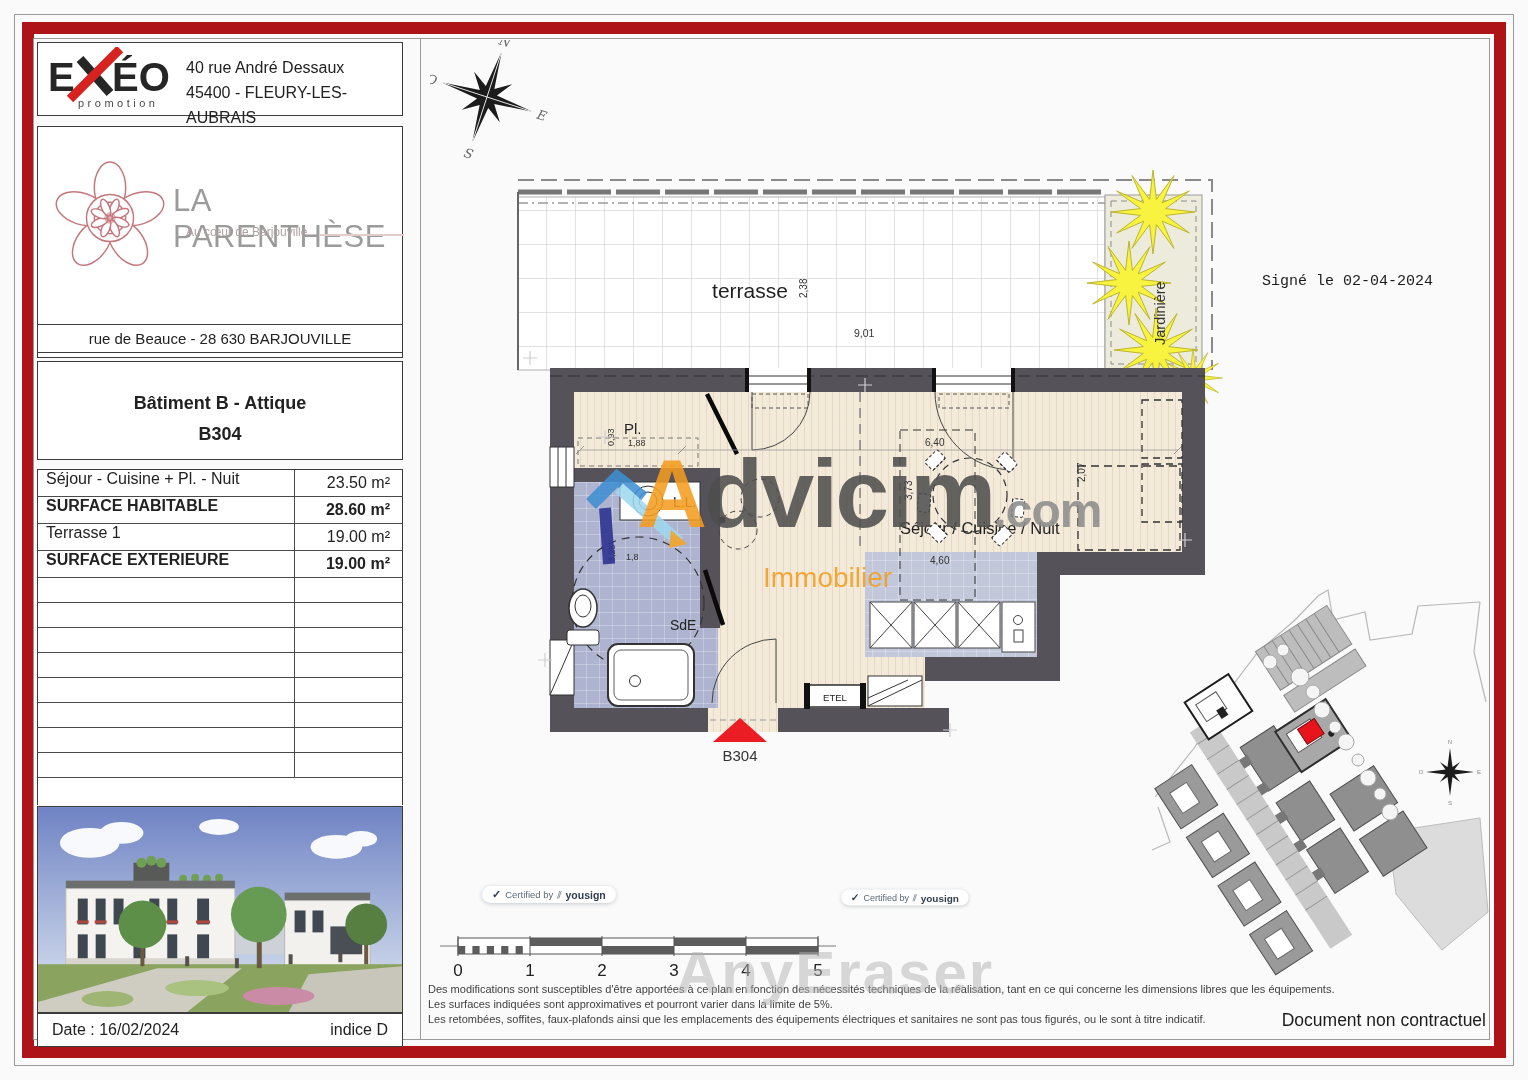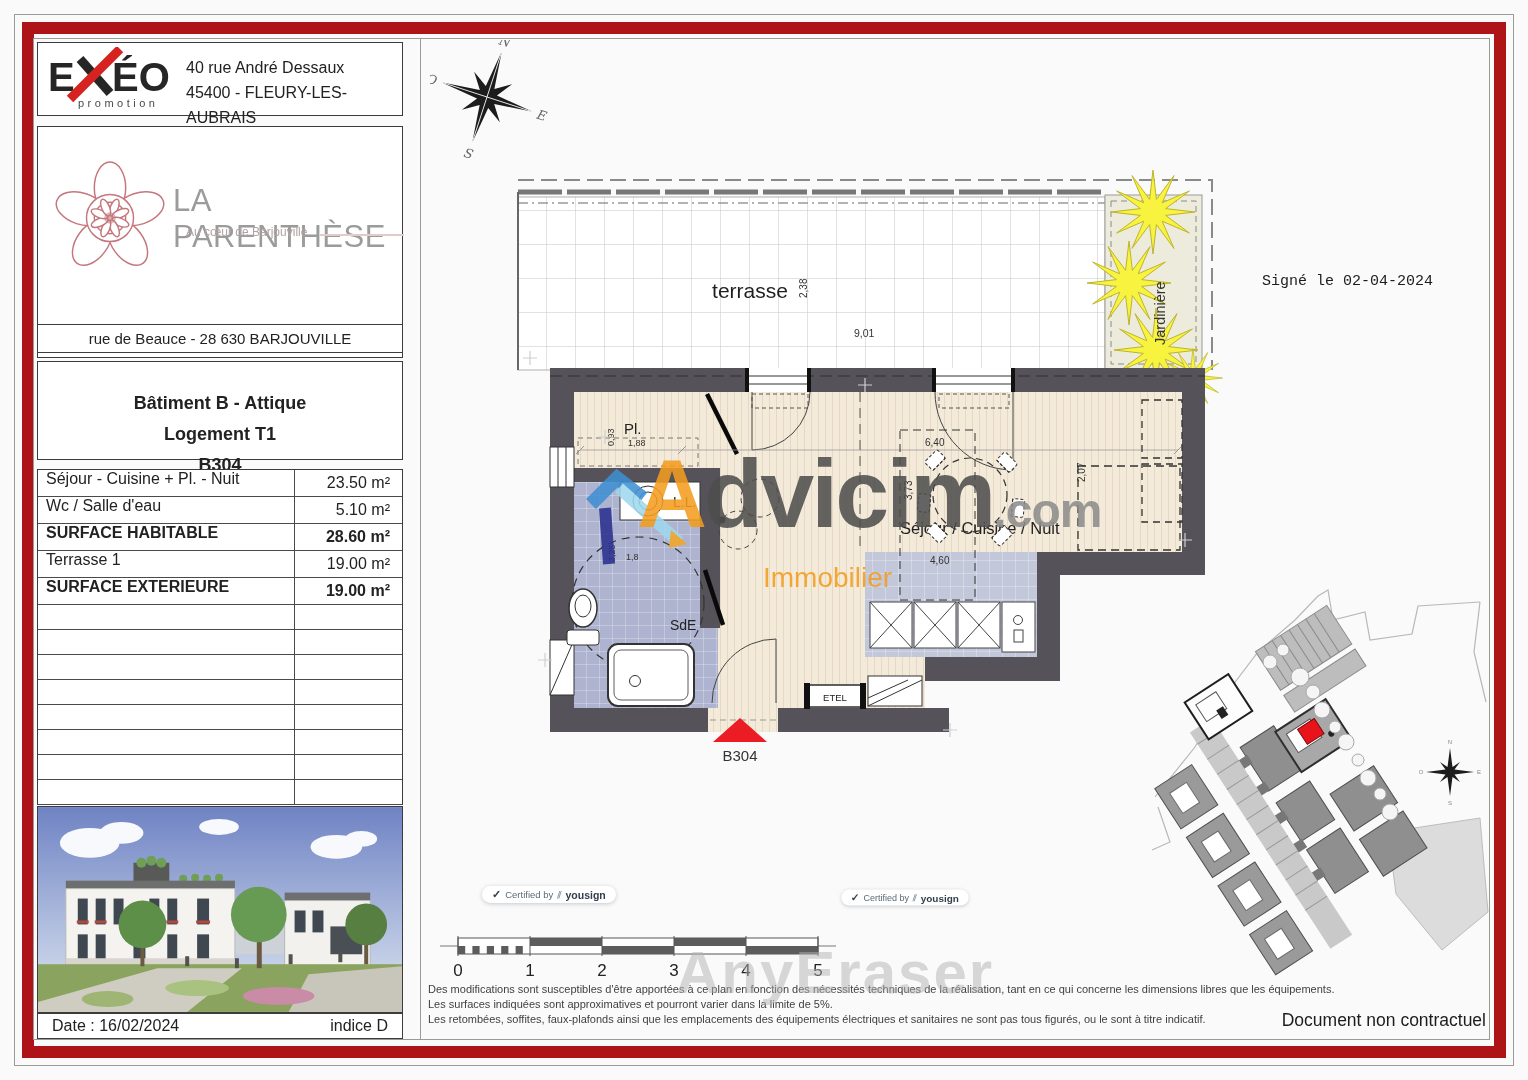--- a/index.html
+++ b/index.html
@@ -12,21 +12,21 @@
   .serif{font-family:"DejaVu Serif",serif;font-style:italic}
   .mono{font-family:"Liberation Mono",monospace}
   
   .trow{display:flex;height:27px;border-bottom:1px solid #4a4a4a;font-size:16px;align-items:flex-start}
   .trow.e{height:25px}
   .trow .tl{flex:1;padding-left:8px}
   .trow .tv{width:108px;border-left:1px solid #4a4a4a;height:100%;display:flex;align-items:center;justify-content:flex-end;padding-right:12px}
   .trow.b{font-weight:bold}
   .unitbox{text-align:center;font-weight:bold;font-size:18px;line-height:1.72;padding-top:26px}
   .addrbox{text-align:center;font-size:15px;line-height:28px}
-  .datebox{display:flex;justify-content:space-between;align-items:center;padding:8px 14px;font-size:16px}
+  .datebox{display:flex;justify-content:space-between;align-items:center;padding:16px 14px;font-size:16px}
   
   .pill{position:absolute;background:#fff;border-radius:10px;box-shadow:0 1px 4px rgba(40,60,80,.25);padding:2px 10px;font-size:9.5px;color:#5a6a78;display:flex;align-items:center;gap:4px;white-space:nowrap}
   .pill .chk{color:#2f3d4c;font-weight:bold;font-size:11px}
   .pill .sl{color:#8a97a5;font-weight:bold}
   .pill .ys{color:#2f3d4c;font-weight:bold;font-size:10.5px}
   
   .adv{position:absolute;left:585px;top:452px;width:580px;height:170px;opacity:.87;pointer-events:none}
   .adv .big{position:absolute;left:52px;top:-14px;font-weight:bold;font-size:97px;letter-spacing:-3px;white-space:nowrap}
   .adv .a{color:#f49d1f}.adv .rest{color:#4e4e4e}.adv .tld{font-size:48px;color:#8c8c8c;letter-spacing:-1px}
   .adv .sub{position:absolute;left:178px;top:110px;font-size:28px;font-weight:normal;color:#f49d1f}
@@ -107,32 +107,27 @@
   <div class="abs" style="left:148px;top:98px;font-size:12px;color:#b3a2a3">Au cœur de Barjouville</div>
   <div class="abs" style="left:282px;top:107px;width:84px;border-top:2px solid #e5caca"></div>
 </div>
 
 <div class="box addrbox" style="left:37px;top:324px;width:366px;height:29px">
   <span>rue de Beauce - 28 630 BARJOUVILLE</span>
 </div>
 
 <div class="box unitbox" style="left:37px;top:361px;width:366px;height:99px">
   <div>Bâtiment B - Attique</div>
-  <div>Logement T1</div>
   <div>B304</div>
 </div>
 
 <div class="box" style="left:37px;top:469px;width:366px;height:336px;border-bottom:none">
   <div class="trow">
       <div class="tl">Séjour - Cuisine + Pl. - Nuit</div>
       <div class="tv">23.50 m²</div>
-    </div>
-  <div class="trow">
-      <div class="tl">Wc / Salle d'eau</div>
-      <div class="tv">5.10 m²</div>
     </div>
   <div class="trow b">
       <div class="tl">SURFACE HABITABLE</div>
       <div class="tv">28.60 m²</div>
     </div>
   <div class="trow">
       <div class="tl">Terrasse 1</div>
       <div class="tv">19.00 m²</div>
     </div>
   <div class="trow b">

